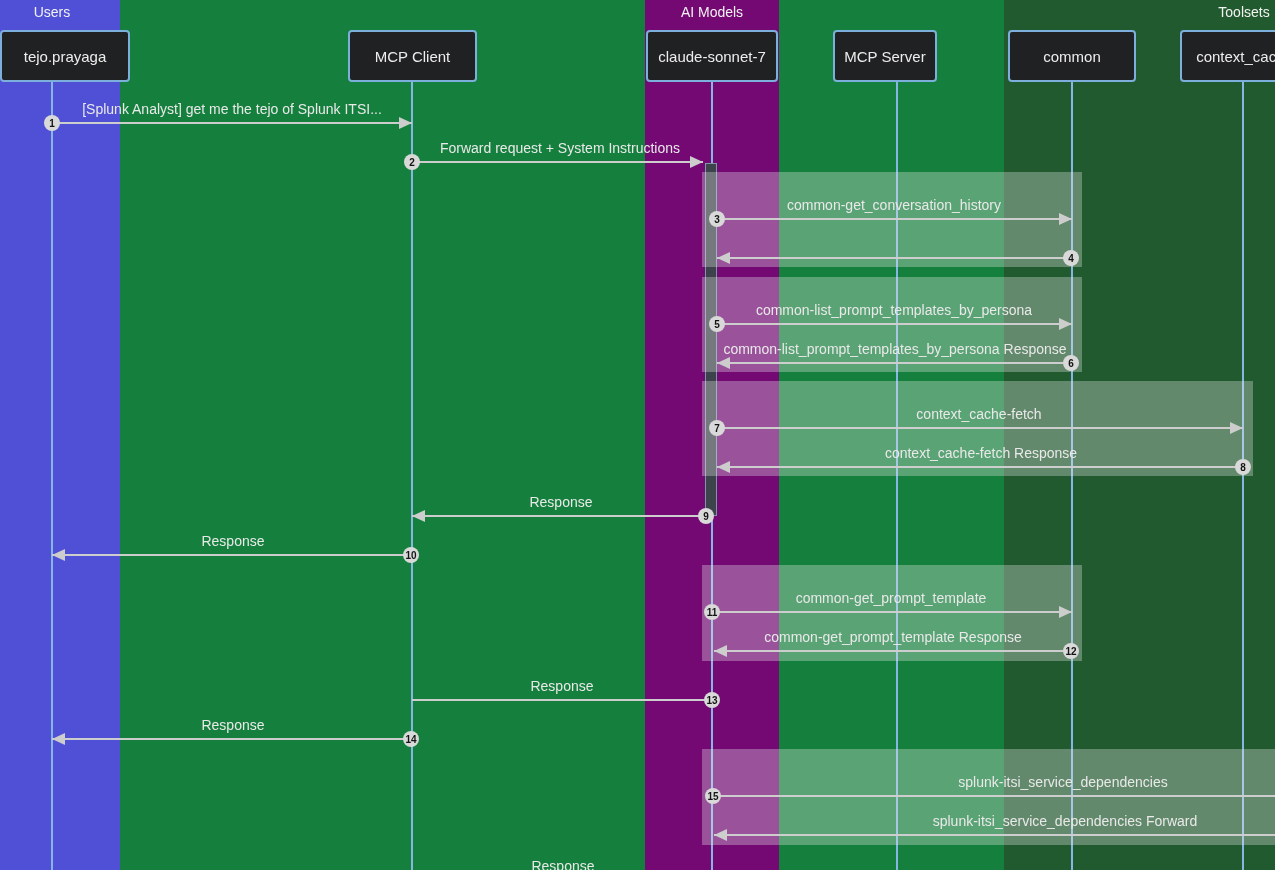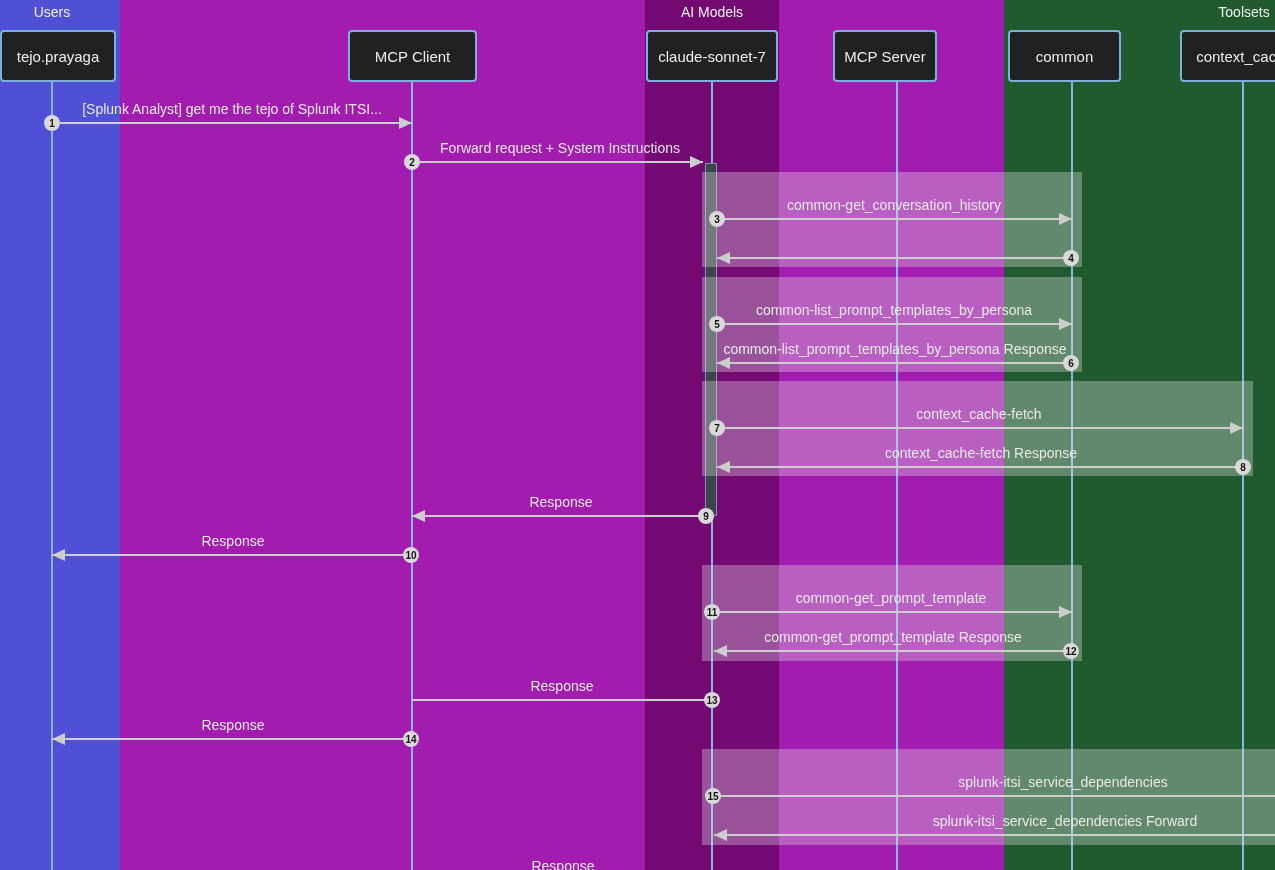--- a/index.html
+++ b/index.html
@@ -1,18 +1,18 @@
 <!DOCTYPE html>
 <html><head>
 <meta charset="utf-8">
 <style>
   html,body{margin:0;padding:0;background:#272727;}
   #stage{
     position:relative;width:1275px;height:870px;overflow:hidden;
-    background:#a21caf;font-family:"Liberation Sans", sans-serif;
+    background:#15803d;font-family:"Liberation Sans", sans-serif;
     -webkit-font-smoothing:antialiased;
   }
   .band{position:absolute;top:0;height:100%;z-index:0;}
   .band-title{position:absolute;top:4px;transform:translateX(-50%);color:#f2f2f2;font-size:14px;z-index:6;white-space:nowrap;}
   .lifeline{position:absolute;width:2px;background:#85b6e4;z-index:1;}
   .actor-box{
     position:absolute;top:30px;height:52px;background:#202122;
     border:2px solid #7dafdc;border-radius:4px;box-sizing:border-box;
     display:flex;align-items:center;justify-content:center;
     color:#ededed;font-size:15px;z-index:2;white-space:nowrap;
@@ -32,29 +32,29 @@
 <body>
 
 <div id="stage">
     <div class="band" style="left: 0px; width: 120px; background: rgb(79, 80, 214);"></div>
     <div class="band-title" style="left: 52px;">Users</div>
     <div class="band" style="left: 645px; width: 134px; background: rgb(116, 9, 116);"></div>
     <div class="band-title" style="left: 712px;">AI Models</div>
     <div class="band" style="left: 1004px; width: 271px; background: rgb(33, 90, 46);"></div>
     <div class="band-title" style="left: 1244px;">Toolsets</div>
     <div class="lifeline" style="left: 51px; top: 82px; height: 788px;"></div>
-    <div class="actor-box" style="left: 0px; width: 116px;">tejo.prayaga</div>
+    <div class="actor-box" style="left: 0px; width: 130px;">tejo.prayaga</div>
     <div class="lifeline" style="left: 411px; top: 82px; height: 788px;"></div>
     <div class="actor-box" style="left: 348px; width: 129px;">MCP Client</div>
     <div class="lifeline" style="left: 711px; top: 82px; height: 788px;"></div>
     <div class="actor-box" style="left: 646px; width: 132px;">claude-sonnet-7</div>
     <div class="lifeline" style="left: 896px; top: 82px; height: 788px;"></div>
     <div class="actor-box" style="left: 833px; width: 104px;">MCP Server</div>
     <div class="lifeline" style="left: 1071px; top: 82px; height: 788px;"></div>
-    <div class="actor-box" style="left: 1008px; width: 113px;">common</div>
+    <div class="actor-box" style="left: 1008px; width: 128px;">common</div>
     <div class="lifeline" style="left: 1242px; top: 82px; height: 788px;"></div>
     <div class="actor-box" style="left: 1180px; width: 129px;">context_cache</div>
     <div class="activation" style="left: 705px; top: 163px; width: 12px; height: 353px;"></div>
     <div class="highlight" style="left: 702px; top: 172px; width: 380px; height: 95px;"></div>
     <div class="highlight" style="left: 702px; top: 277px; width: 380px; height: 95px;"></div>
     <div class="highlight" style="left: 702px; top: 381px; width: 551px; height: 95px;"></div>
     <div class="highlight" style="left: 702px; top: 565px; width: 380px; height: 96px;"></div>
     <div class="highlight" style="left: 702px; top: 749px; width: 578px; height: 96px;"></div>
     <div class="msg-line" style="left: 52px; top: 122px; width: 360px;"></div>
     <div class="msg-head" style="top: 117px; left: 399px; border-left: 13px solid rgb(205, 205, 205);"></div>

